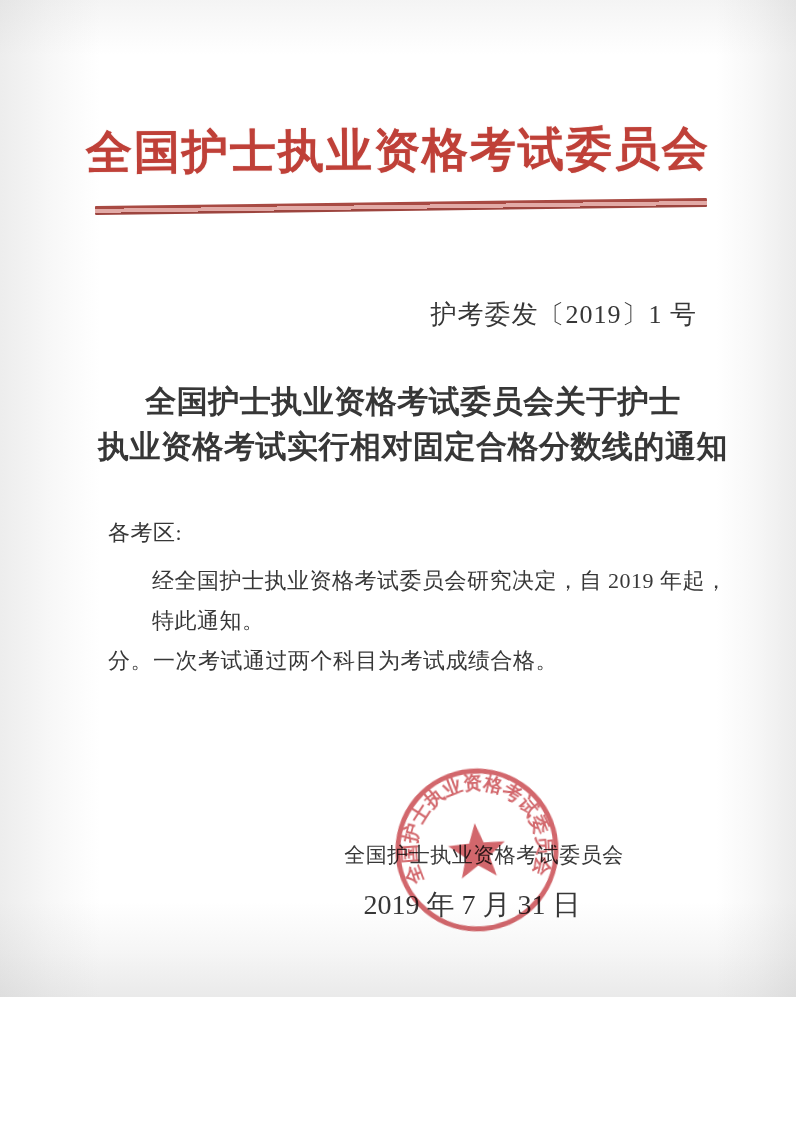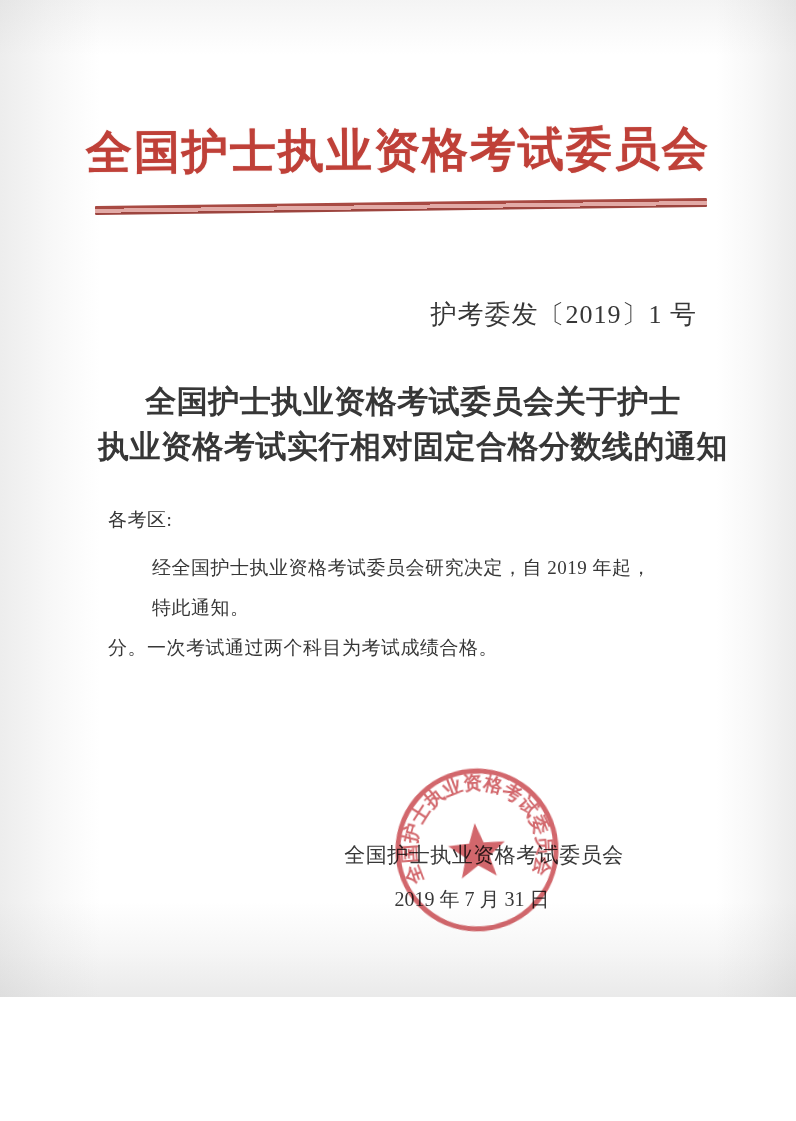--- a/index.html
+++ b/index.html
@@ -50,22 +50,22 @@
     top: 379px; left: 15px; width: 100%;
     text-align: center;
     font-size: 31px;
     font-weight: bold;
     line-height: 45px;
     letter-spacing: 0.5px;
     white-space: nowrap;
   }
   .body-block {
     position: absolute;
-    top: 500px; left: 108px; width: 600px;
-    font-size: 19px;
+    top: 513px; left: 108px; width: 600px;
+    font-size: 22px;
     line-height: 40px;
     letter-spacing: 0.5px;
   }
   .body-line { height: 40px; white-space: nowrap; }
   .body-line.first-para { margin-top: 8px; }
   .indent { padding-left: 44px; }
   .signature {
     position: absolute;
     top: 841px; left: 0; width: 100%;
     text-align: center;
@@ -74,21 +74,21 @@
     font-size: 21px;
     letter-spacing: 0.5px;
     white-space: nowrap;
   }
   .doc-date {
     position: absolute;
     top: 886px; left: 0; width: 100%;
     text-align: center;
     padding-left: 148px;
     box-sizing: border-box;
-    font-size: 20px;
+    font-size: 28px;
     white-space: nowrap;
   }
   .seal {
     position: absolute;
     top: 765px; left: 392px;
     width: 170px; height: 170px;
     mix-blend-mode: multiply;
     opacity: 0.82;
     filter: blur(0.3px);
     transform: rotate(-5deg);

